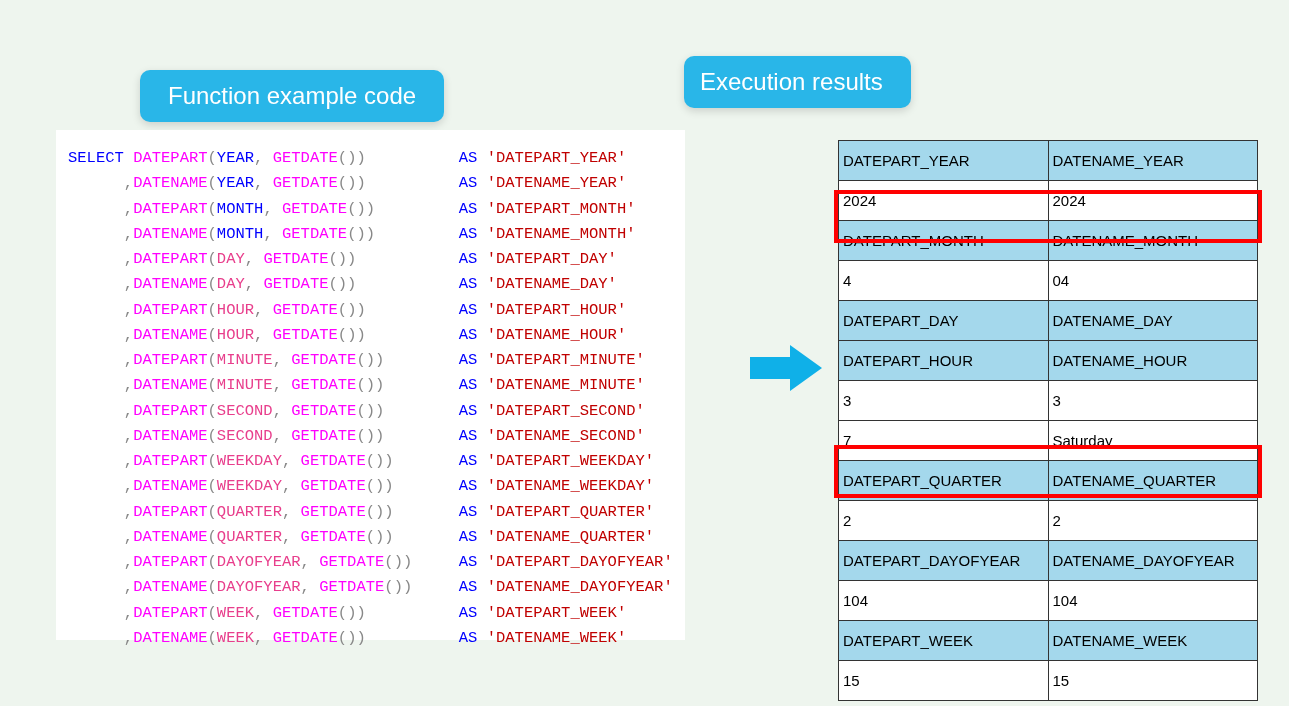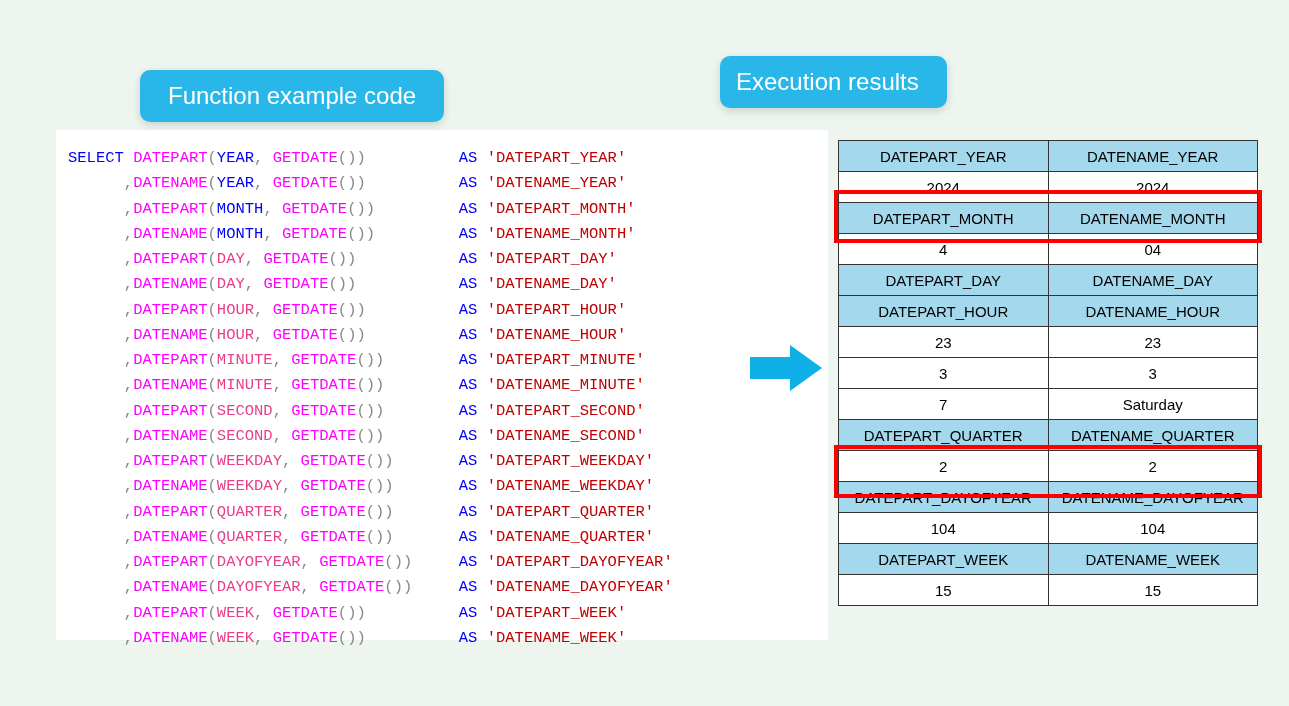--- a/index.html
+++ b/index.html
@@ -15,27 +15,27 @@
     position: absolute;
     background: #29b6e8;
     color: #fff;
     font-size: 24px;
     font-weight: 500;
     padding: 12px 28px;
     border-radius: 10px;
     box-shadow: 0 3px 8px rgba(0,0,0,0.15);
   }
   .badge-left { top: 70px; left: 140px; }
-  .badge-right { top: 56px; left: 720px; padding-left: 16px; }
+  .badge-right { top: 56px; left: 684px; padding-left: 16px; }
 
   .code-panel {
     position: absolute;
     top: 130px;
     left: 56px;
-    width: 772px;
+    width: 629px;
     height: 510px;
     background: #fff;
     padding: 16px 12px;
     font-family: Consolas, "Courier New", monospace;
     font-size: 15.5px;
     line-height: 1.63;
     white-space: pre;
     color: #222;
   }
   .kw-blue { color: #0000ff; }
@@ -57,23 +57,23 @@
     position: absolute;
     top: 140px;
     left: 838px;
     width: 420px;
     border-collapse: collapse;
     font-size: 15px;
     background: #fff;
   }
   .result-table td {
     border: 1px solid #333;
-    text-align: center;
+    text-align: left;
     padding: 2.5px 4px;
-    height: 31px;
+    height: 40px;
     width: 50%;
   }
   .hdr { background: #a4d8ec; }
 
   .red-box {
     position: absolute;
     border: 4px solid #ff0000;
     pointer-events: none;
   }
   .red-box-1 { top: 190px; left: 834px; width: 428px; height: 53px; }
@@ -133,24 +133,20 @@
       </tr>
       <tr class="hdr">
         <td>DATEPART_DAY</td>
         <td>DATENAME_DAY</td>
       </tr>
       <tr class="hdr">
         <td>DATEPART_HOUR</td>
         <td>DATENAME_HOUR</td>
       </tr>
       <tr>
-        <td>23</td>
-        <td>23</td>
-      </tr>
-      <tr>
         <td>3</td>
         <td>3</td>
       </tr>
       <tr>
         <td>7</td>
         <td>Saturday</td>
       </tr>
       <tr class="hdr">
         <td>DATEPART_QUARTER</td>
         <td>DATENAME_QUARTER</td>

